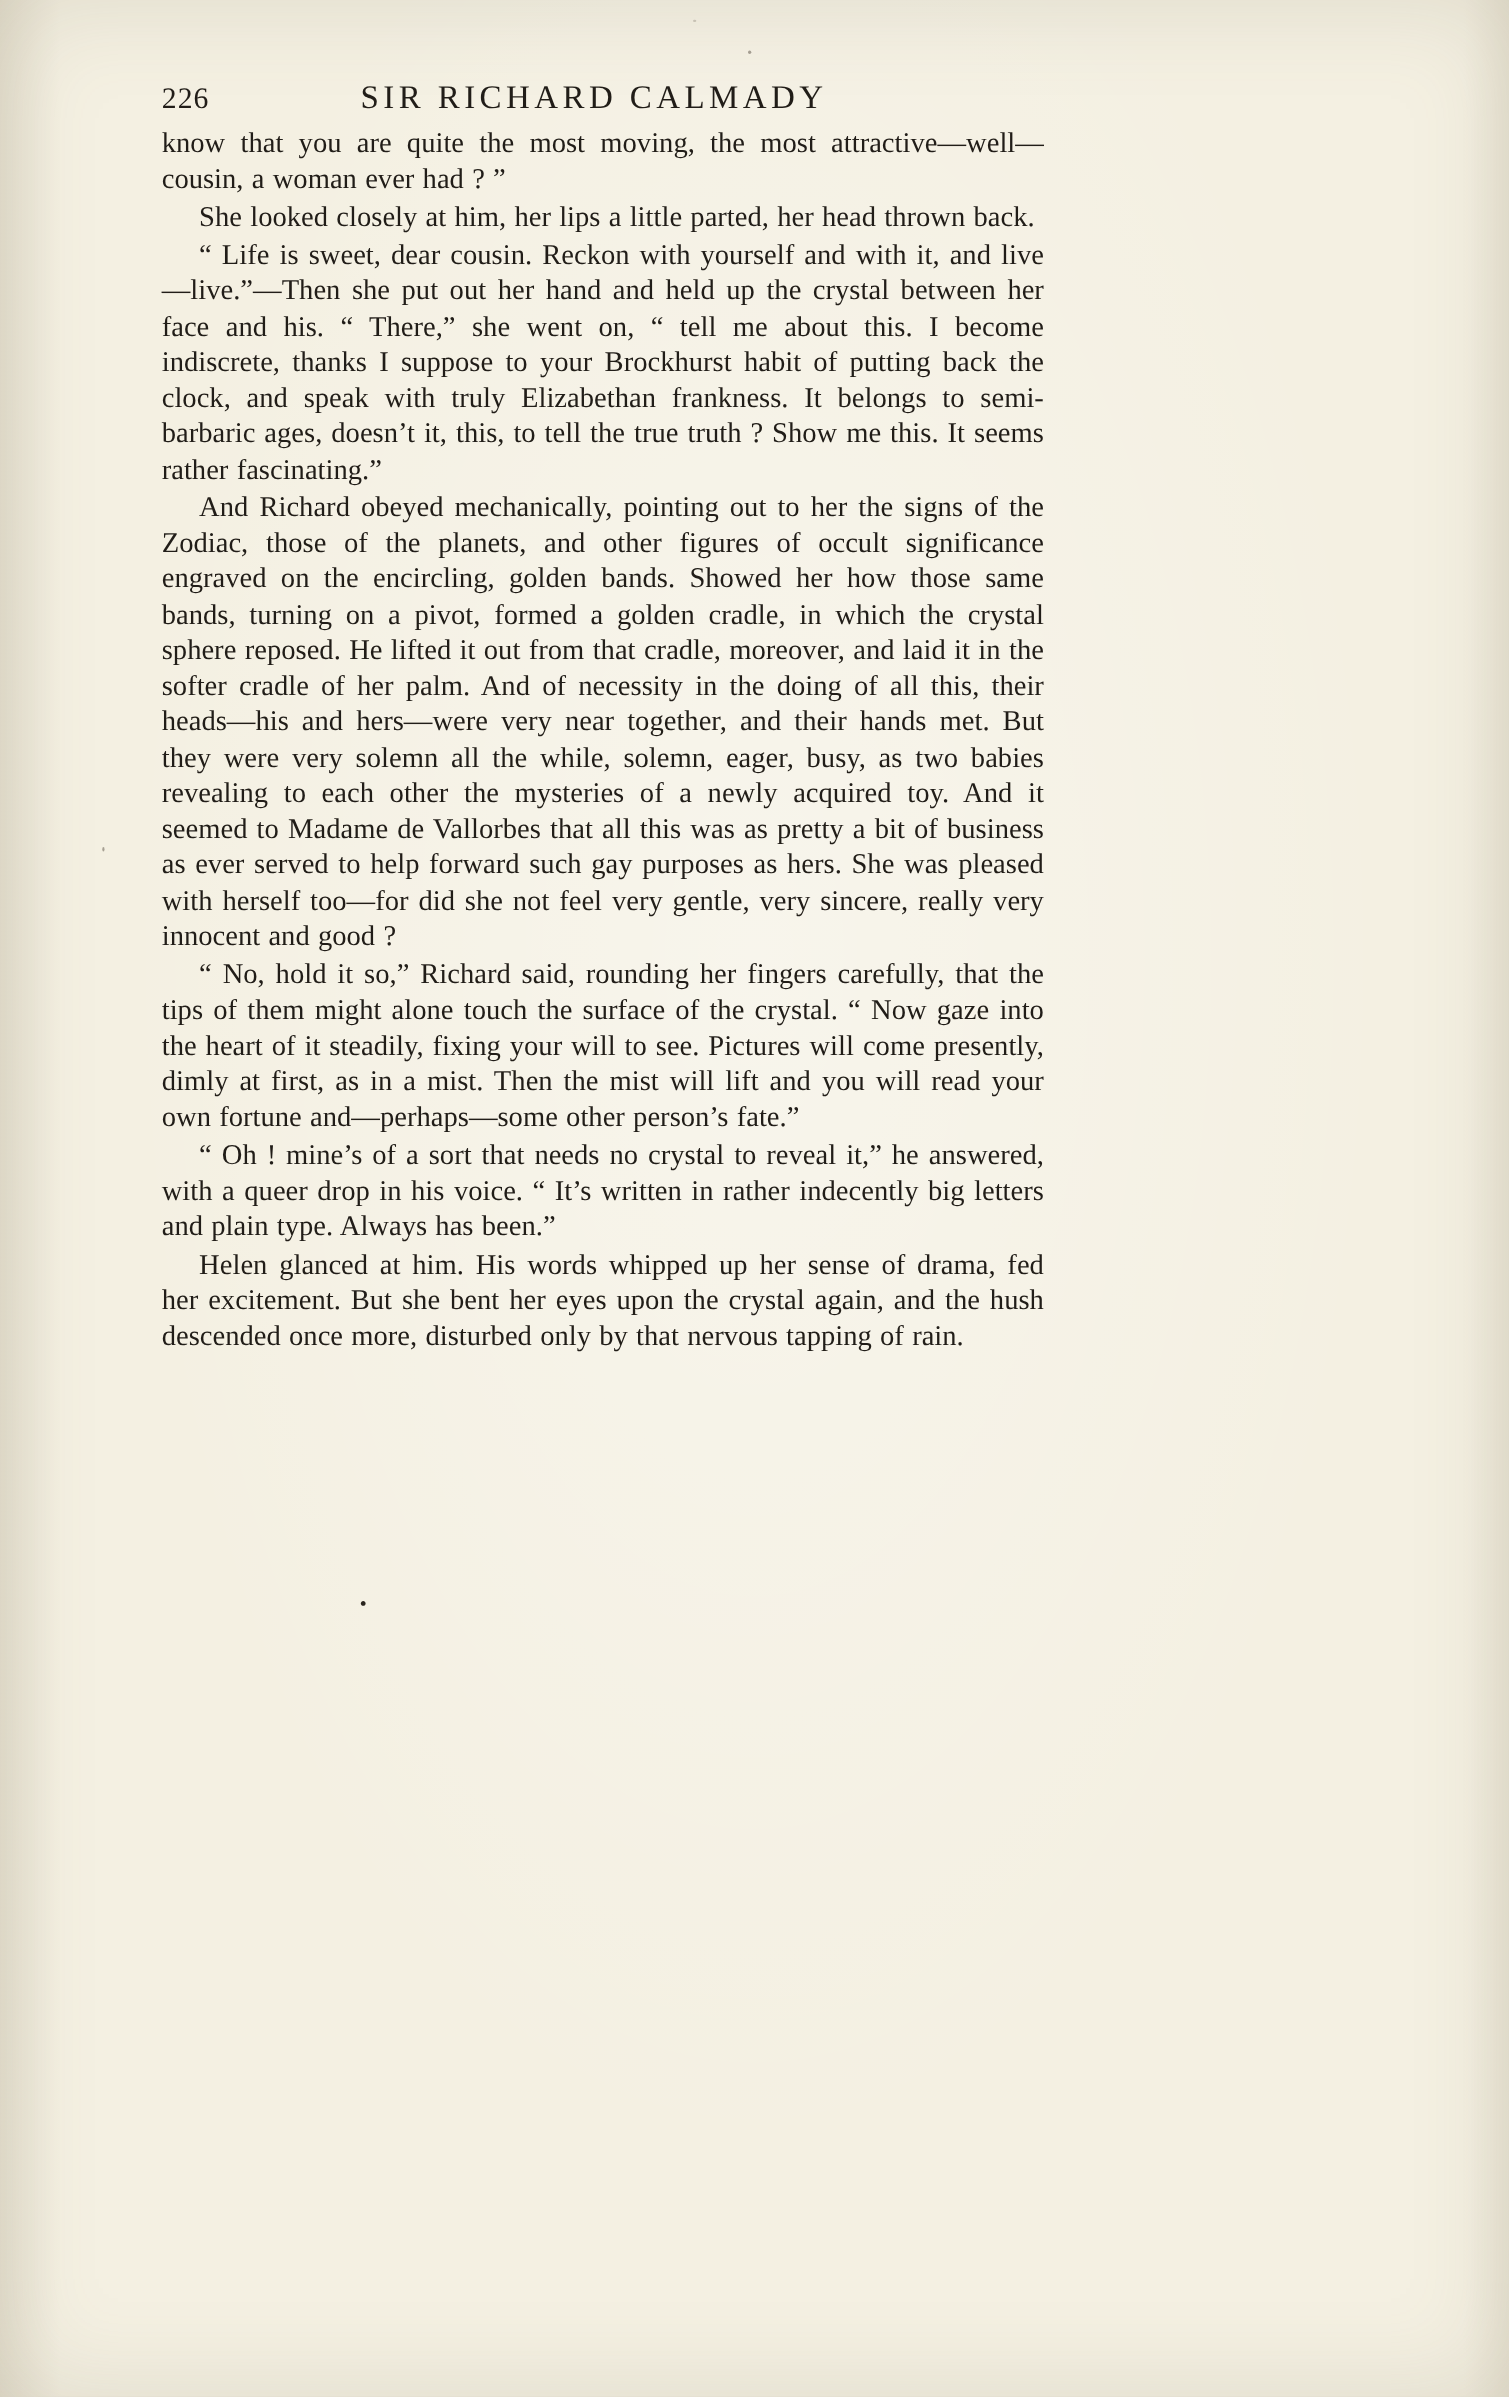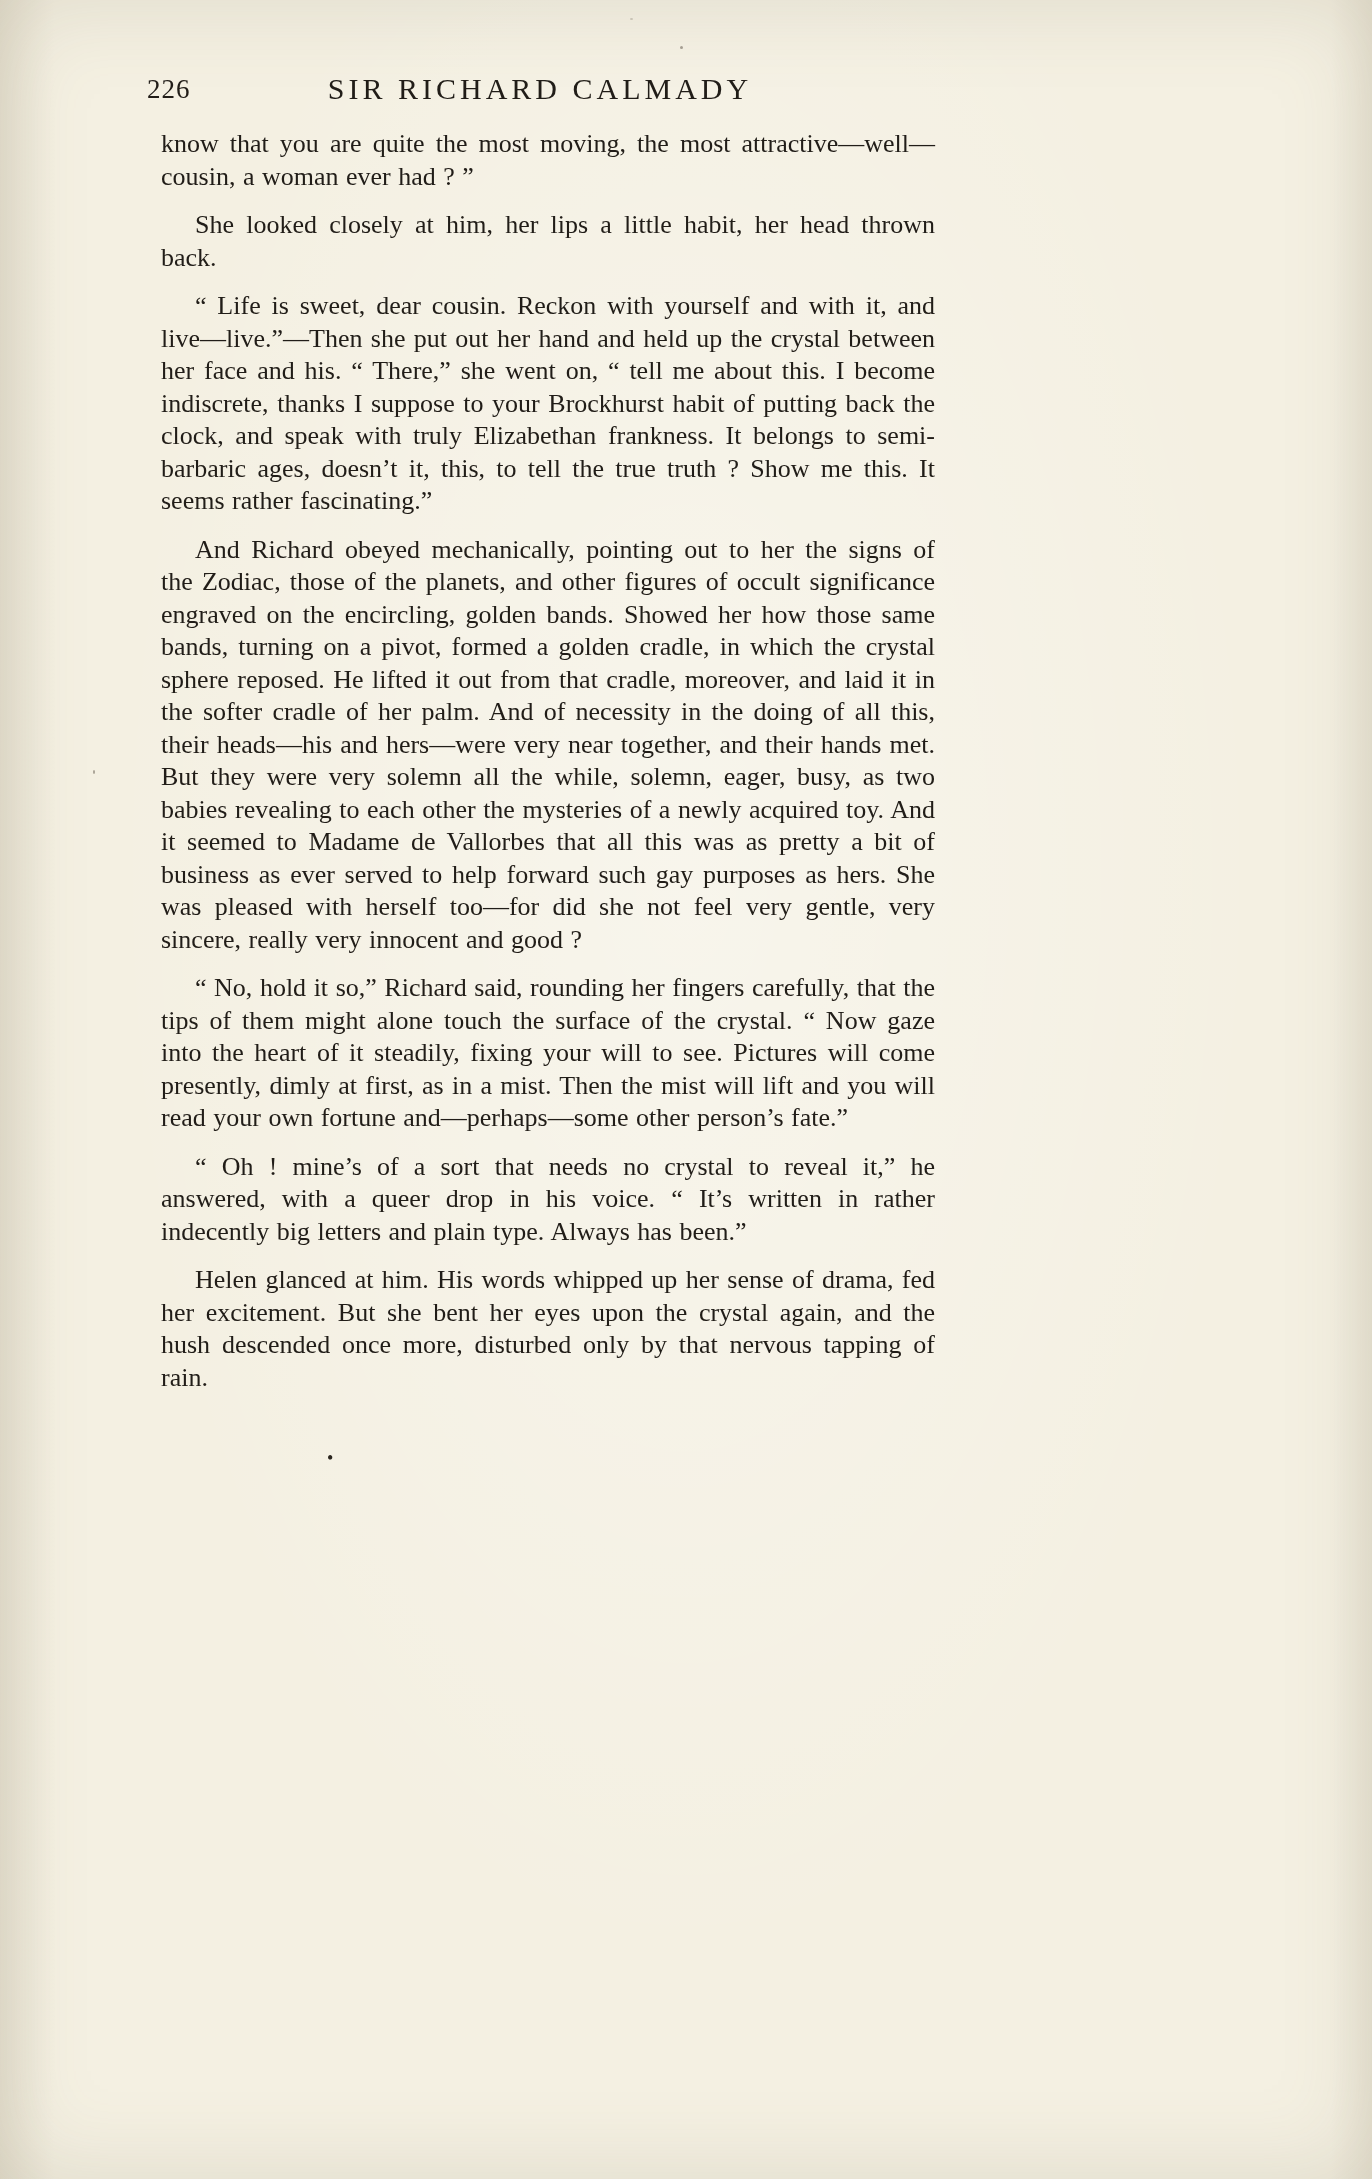--- a/index.html
+++ b/index.html
@@ -43,21 +43,21 @@
     right: 16px;
     top: 0;
     margin: 0;
     text-align: center;
     font-size: 30px;
     font-weight: normal;
     letter-spacing: 4px;
     white-space: nowrap;
   }
   .page-body p.para {
-    margin: 16px;
+    margin: 2px;
     font-size: 26px;
     line-height: 32.5px;
     text-align: justify;
     text-indent: 34px;
     word-spacing: 1px;
   }
   .page-body p.para.no-indent {
     text-indent: 0;
   }
   .printer-mark {
@@ -83,21 +83,21 @@
 
   <div class="text-block">
 
     <header class="page-header">
       <span class="page-number">226</span>
       <h1 class="running-title">SIR RICHARD CALMADY</h1>
     </header>
 
     <main class="page-body">
       <p class="para no-indent">know that you are quite the most moving, the most attractive—well—cousin, a woman ever had ? ”</p>
-      <p class="para">She looked closely at him, her lips a little habit, her head thrown back.</p>
+      <p class="para">She looked closely at him, her lips a little parted, her head thrown back.</p>
       <p class="para">“ Life is sweet, dear cousin. Reckon with yourself and with it, and live—live.”—Then she put out her hand and held up the crystal between her face and his. “ There,” she went on, “ tell me about this. I become indiscrete, thanks I suppose to your Brockhurst habit of putting back the clock, and speak with truly Elizabethan frankness. It belongs to semi-barbaric ages, doesn’t it, this, to tell the true truth ? Show me this. It seems rather fascinating.”</p>
       <p class="para">And Richard obeyed mechanically, pointing out to her the signs of the Zodiac, those of the planets, and other figures of occult significance engraved on the encircling, golden bands. Showed her how those same bands, turning on a pivot, formed a golden cradle, in which the crystal sphere reposed. He lifted it out from that cradle, moreover, and laid it in the softer cradle of her palm. And of necessity in the doing of all this, their heads—his and hers—were very near together, and their hands met. But they were very solemn all the while, solemn, eager, busy, as two babies revealing to each other the mysteries of a newly acquired toy. And it seemed to Madame de Vallorbes that all this was as pretty a bit of business as ever served to help forward such gay purposes as hers. She was pleased with herself too—for did she not feel very gentle, very sincere, really very innocent and good ?</p>
       <p class="para">“ No, hold it so,” Richard said, rounding her fingers carefully, that the tips of them might alone touch the surface of the crystal. “ Now gaze into the heart of it steadily, fixing your will to see. Pictures will come presently, dimly at first, as in a mist. Then the mist will lift and you will read your own fortune and—perhaps—some other person’s fate.”</p>
       <p class="para">“ Oh ! mine’s of a sort that needs no crystal to reveal it,” he answered, with a queer drop in his voice. “ It’s written in rather indecently big letters and plain type. Always has been.”</p>
       <p class="para">Helen glanced at him. His words whipped up her sense of drama, fed her excitement. But she bent her eyes upon the crystal again, and the hush descended once more, disturbed only by that nervous tapping of rain.</p>
     </main>
 
   </div>
 
   <span class="printer-mark">•</span>

